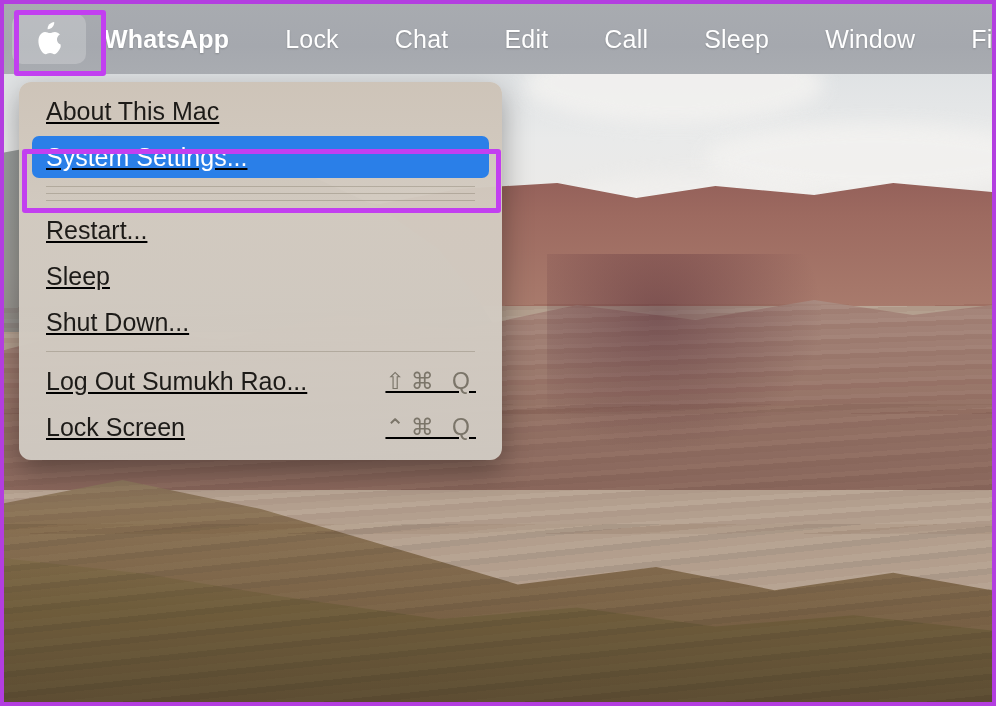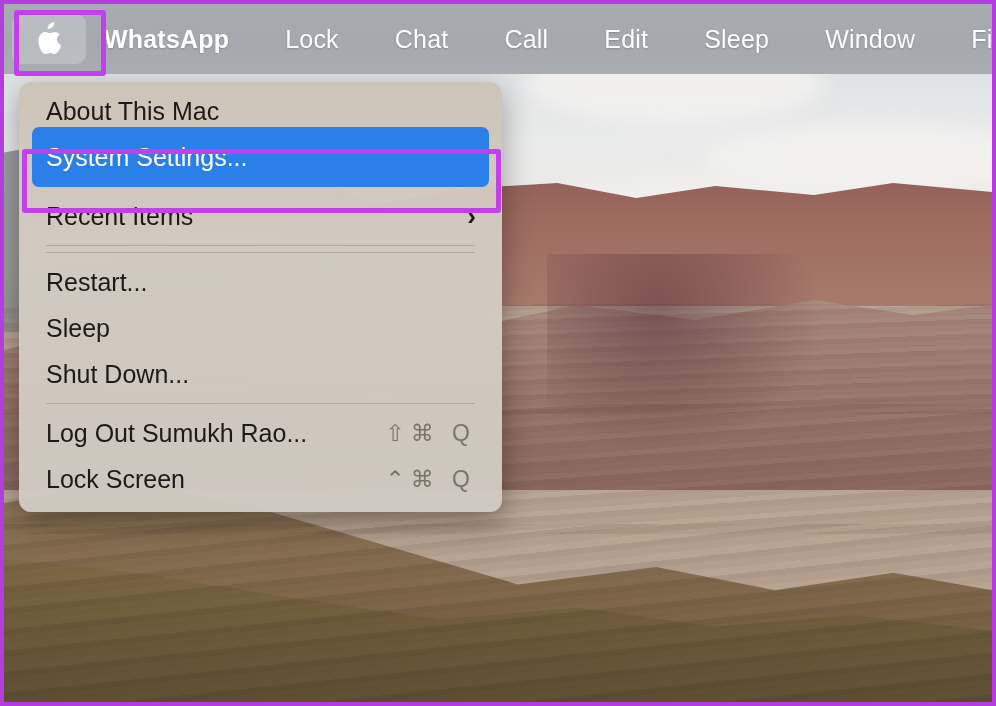--- a/index.html
+++ b/index.html
@@ -166,20 +166,21 @@
     width: 483px;
     background: linear-gradient(180deg,
         rgba(205,195,183,.97) 0%,
         rgba(211,203,193,.97) 35%,
         rgba(208,202,194,.97) 100%);
     border-radius: 12px;
     box-shadow: 0 10px 30px rgba(0,0,0,.35);
     padding: 6px 0 10px 0;
     z-index: 20;
     overflow: hidden;
+    text-decoration: underline;
   }
   .menu-row {
     position: relative;
     height: 46px;
     display: flex;
     align-items: center;
     padding: 0 20px 0 27px;
     color: #1d1b18;
     font-size: 25px;
     white-space: nowrap;
@@ -197,21 +198,21 @@
     font-weight: bold;
     padding-right: 6px;
   }
 
   .menu-row.selected {
     padding: 0;
   }
   .menu-row.selected .sel-fill {
     margin: 0 13px;
     flex: 1;
-    height: 60px;
+    height: 42px;
     background: #2a7fe8;
     border-radius: 7px;
     display: flex;
     align-items: center;
     padding: 0 14px;
     color: #ffffff;
   }
   .menu-row.selected .sel-fill .label { font-size: 25px; }
 
   .separator {
@@ -262,22 +263,22 @@
           <path fill="#ffffff" d="M16.3 0c.13 1.6-.5 3.1-1.45 4.2-.95 1.1-2.5 1.96-4 1.84-.16-1.55.6-3.15 1.5-4.15C13.3.84 14.96.06 16.3 0z"></path>
           <path fill="#ffffff" d="M21.6 20.6c-.5 1.15-.74 1.66-1.38 2.68-.9 1.42-2.16 3.2-3.73 3.21-1.4.02-1.76-.9-3.65-.9-1.9.01-2.29.92-3.68.9-1.57-.02-2.77-1.62-3.67-3.04C2.97 19.5 2.7 14.2 4.25 11.4c1.1-2 2.84-3.17 4.47-3.17 1.67 0 2.72.91 4.1.91 1.34 0 2.16-.91 4.09-.91 1.46 0 3 .79 4.1 2.16-3.6 1.97-3.02 7.1.59 8.21z"></path>
         </svg>
       </div>
     </div>
 
     <div class="menubar-items">
       <div class="mb-item bold">WhatsApp</div>
       <div class="mb-item">Lock</div>
       <div class="mb-item">Chat</div>
+      <div class="mb-item">Edit</div>
       <div class="mb-item">Call</div>
-      <div class="mb-item">Edit</div>
       <div class="mb-item">Sleep</div>
       <div class="mb-item">Window</div>
       <div class="mb-item">File</div>
     </div>
   </div>
 
   <div class="menu-panel">
 
     <div class="menu-row">
       <span class="label">About This Mac</span>
@@ -285,24 +286,20 @@
 
     <div class="menu-row selected">
       <div class="sel-fill">
         <span class="label">System Settings...</span>
       </div>
     </div>
 
 
     <div class="separator"></div>
 
-    <div class="menu-row">
-      <span class="label">Recent Items</span>
-      <span class="chevron">›</span>
-    </div>
 
     <div class="separator"></div>
 
 
     <div class="separator"></div>
 
     <div class="menu-row">
       <span class="label">Restart...</span>
     </div>
 

